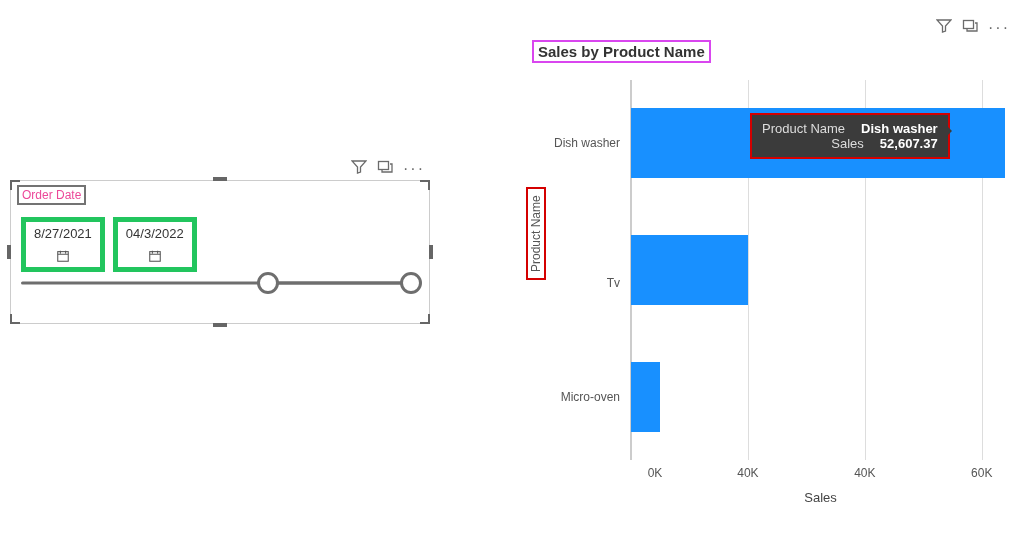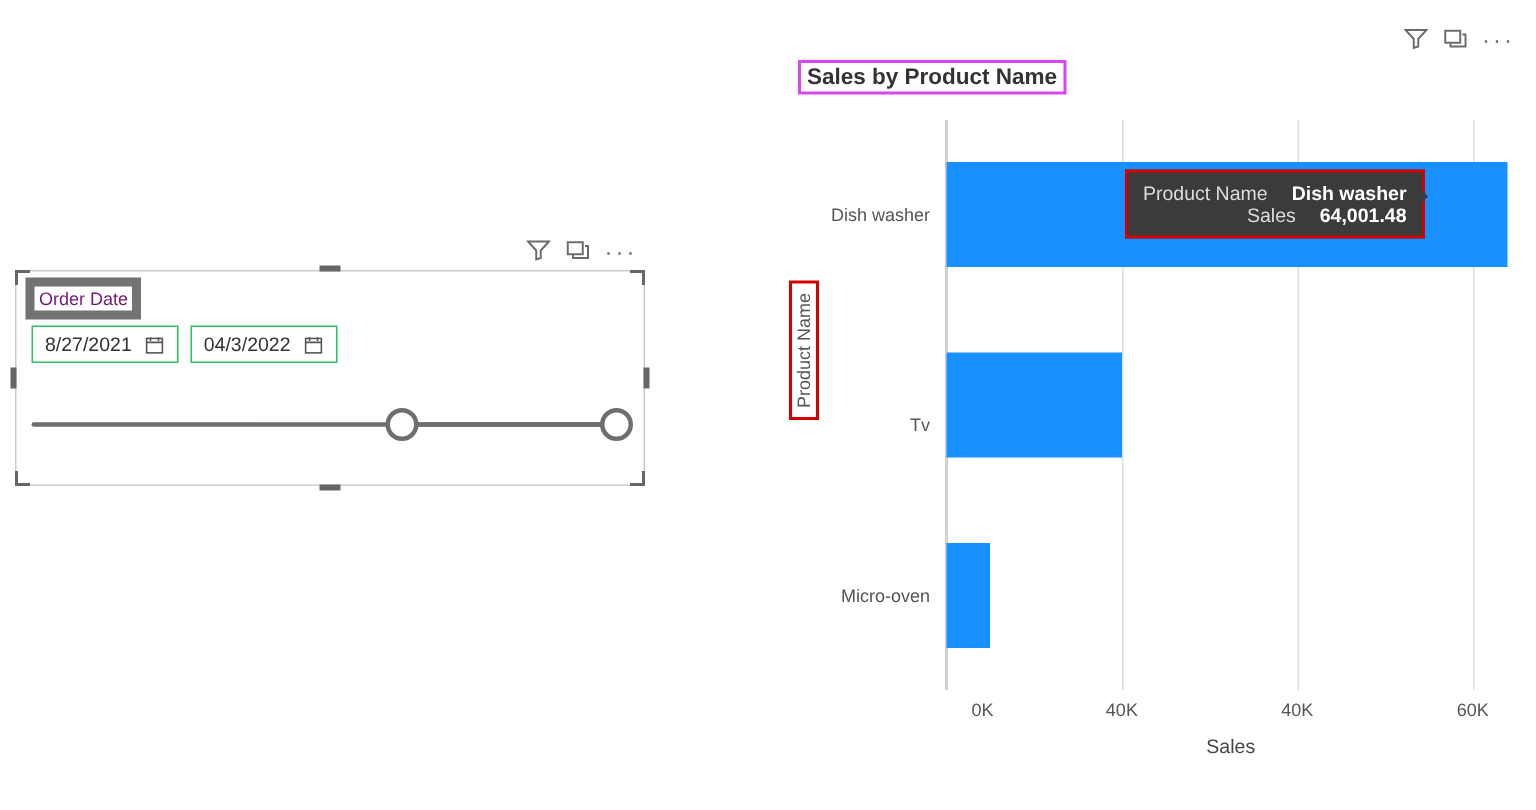--- a/index.html
+++ b/index.html
@@ -38,33 +38,34 @@
     position: absolute; right: 4px; top: -22px;
     display: flex; gap: 10px; align-items: center;
     color: #6b6b6b;
   }
   .vis-header svg { width:16px; height:16px; }
   .vis-header .dots { font-size:16px; letter-spacing:2px; line-height:1;}
 
   .slicer-title {
     position: absolute;
     left: 6px; top: 4px;
-    font-size: 12px; color:#701a75;
+    font-size: 12px; color:#ec4899;
     padding: 1px 3px;
-    border: 6px solid #737373;
+    border: 2px solid #737373;
   }
 
   .date-row {
     position: absolute; left: 10px; top: 36px;
     display: flex; gap: 8px;
   }
   .date-box {
     display: flex; align-items: center; gap: 8px;
-    border: 1px solid #22c55e; padding: 4px 8px;
+    border: 5px solid #22c55e; padding: 4px 8px;
     font-size: 13px;
+    flex-direction: column;
   }
   .date-box .cal { width:14px; height:14px; }
 
   .slider-track {
     position: absolute; left: 10px; right: 10px; top: 92px;
     height: 20px;
   }
   .slider-line {
     position: absolute; left:0; right:0; top:50%;
     height:3px; background:#6e6e6e; border-radius:2px;
@@ -241,16 +242,16 @@
       <div class="cat-label" style="top: 316.667px;">Micro-oven</div>
     </div>
 
   <div class="tooltip" id="tooltip" style="left: 220px; top: 73.3333px;">
     <div class="tooltip-row">
       <span class="k">Product Name</span>
       <span class="v">Dish washer</span>
     </div>
     <div class="tooltip-row">
       <span class="k">Sales</span>
-      <span class="v">64,001.48</span>
+      <span class="v">52,607.37</span>
     </div>
   </div>
 </div>
 
 </body></html>

